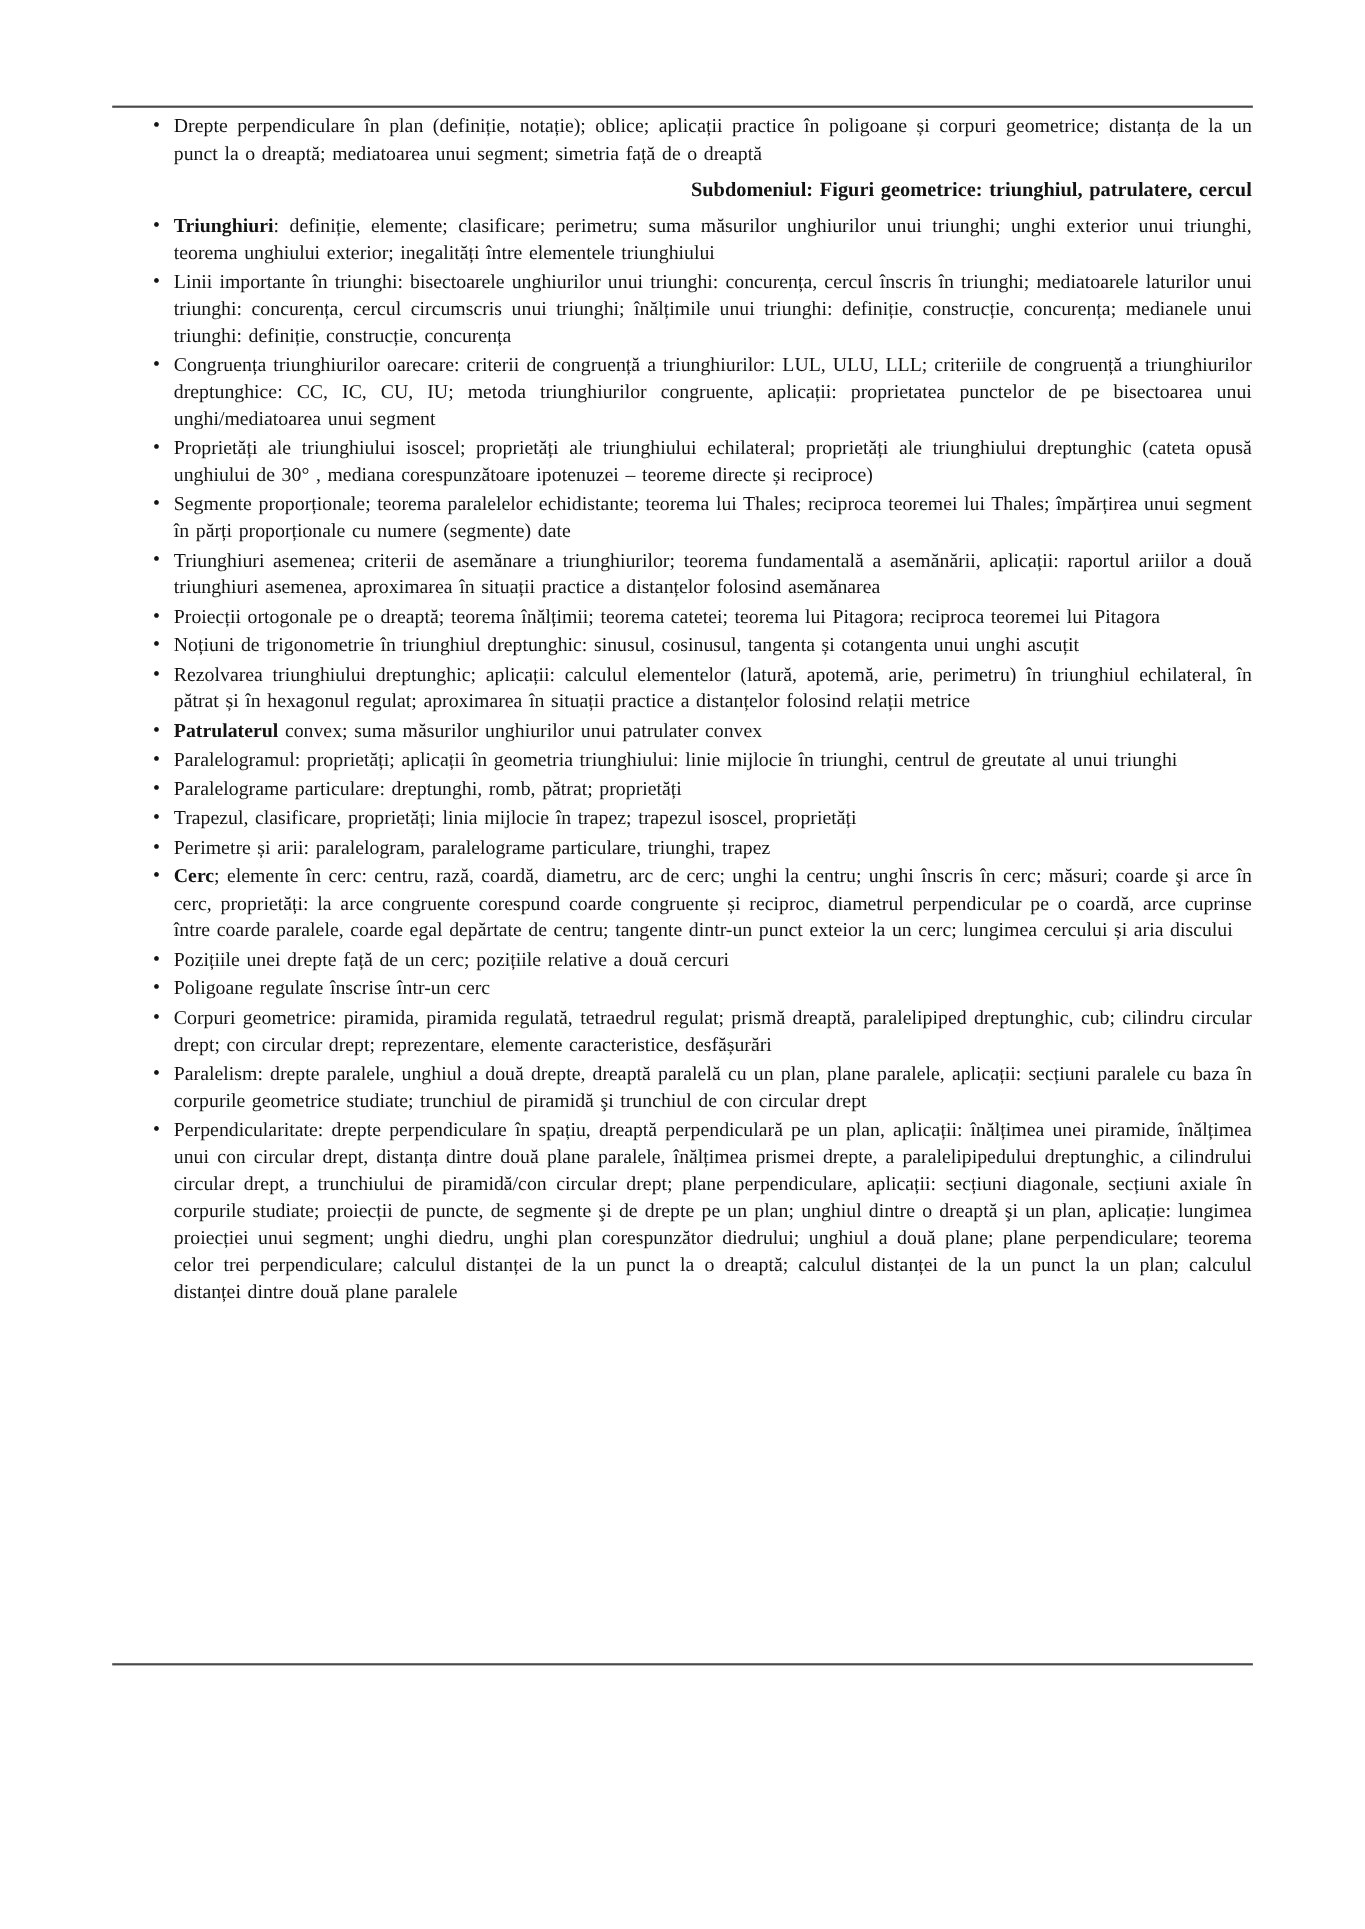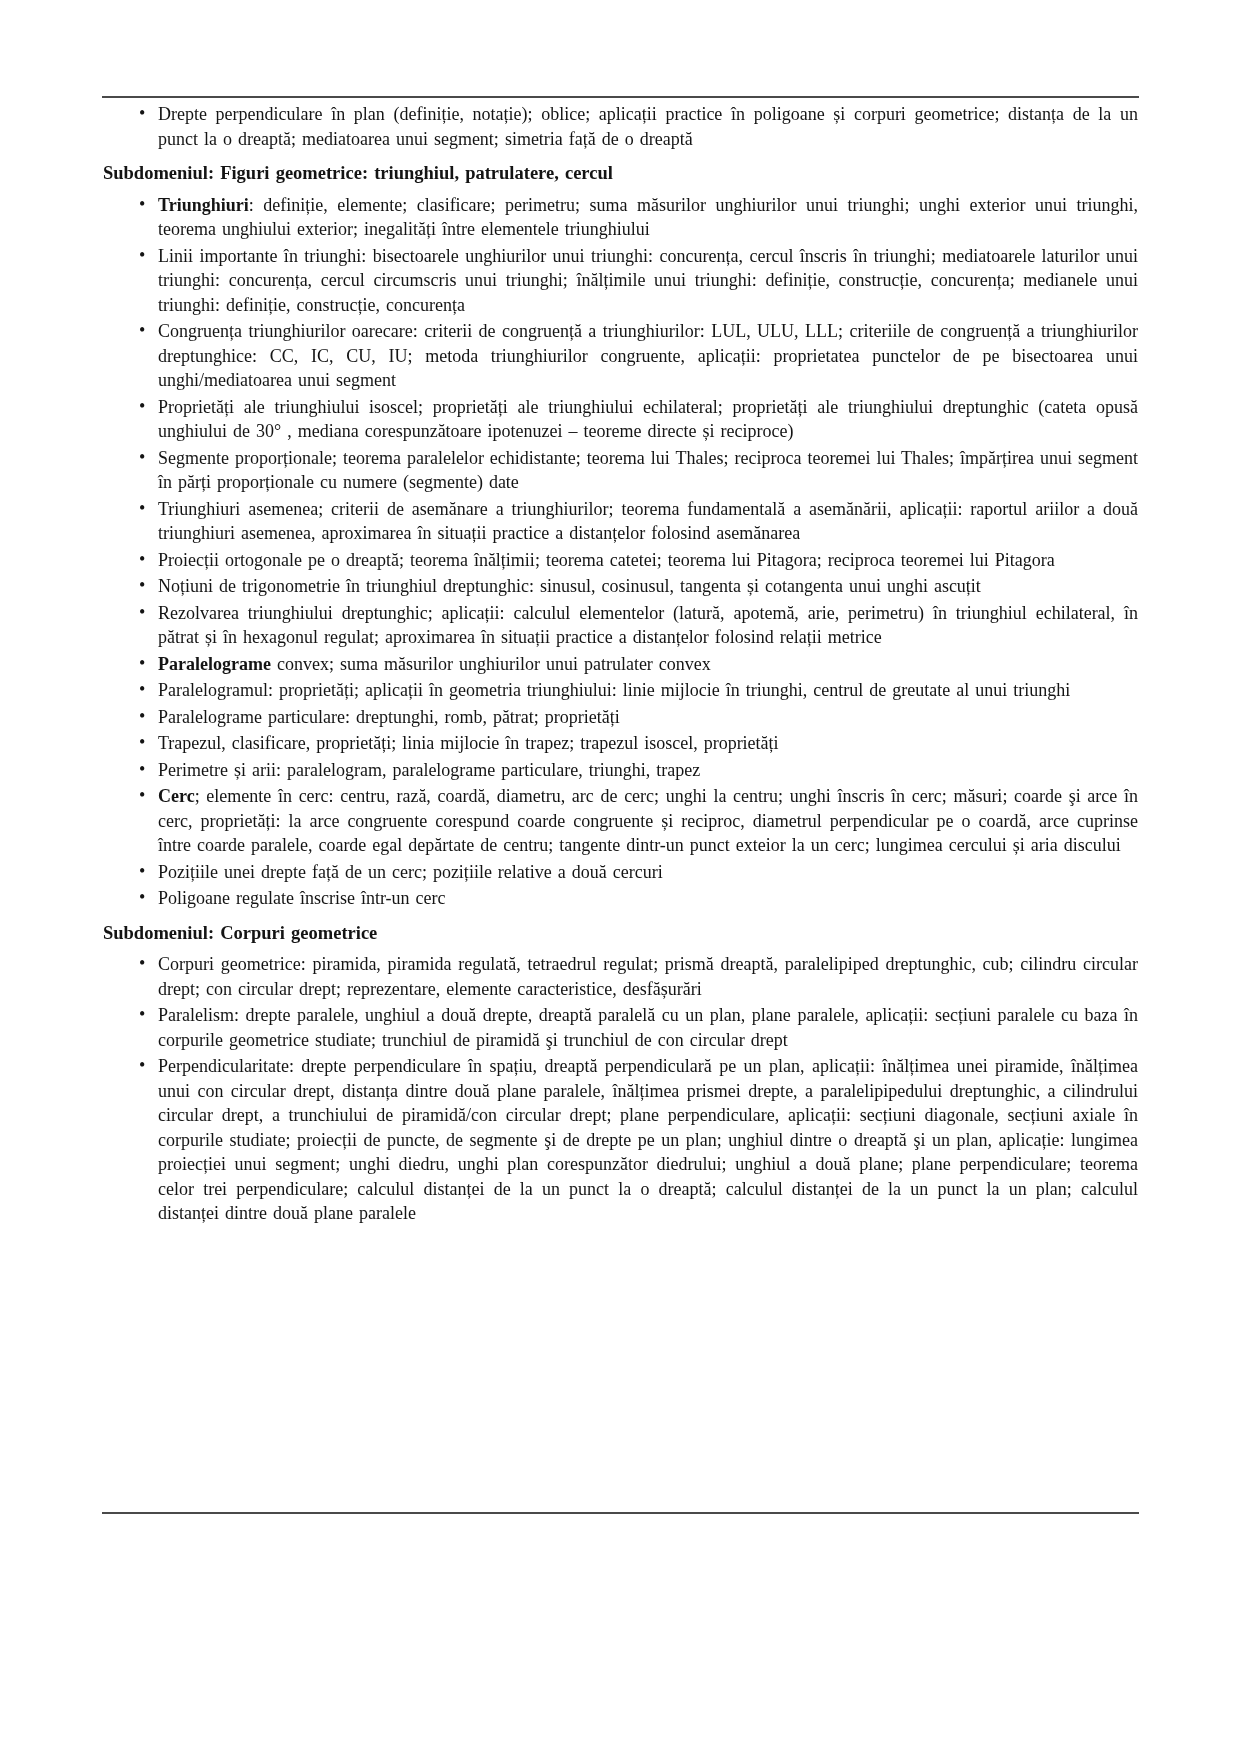--- a/index.html
+++ b/index.html
@@ -48,22 +48,22 @@
   }
   li.bullet-item .marker {
     position: absolute;
     left: 36px;
     top: -1px;
     font-size: 18px;
   }
   .section-heading {
     font-weight: bold;
     font-size: 18.5px;
-    margin: 10px 0 7px 0;
-    text-align: left;
+    margin: 10px 0 7px 16px;
+    text-align: right;
   }
   b.lead-term { font-weight: bold; }
 </style>
 </head>
 <body>
 
 <div class="page">
   <div class="rule top-rule"></div>
   <div class="content">
     <ul class="bullet-list" id="intro-list">
@@ -74,30 +74,29 @@
         <ul class="bullet-list">
           <li class="bullet-item"><span class="marker">•</span><b class="lead-term">Triunghiuri</b>: definiție, elemente; clasificare; perimetru; suma măsurilor unghiurilor unui triunghi; unghi exterior unui triunghi, teorema unghiului exterior; inegalități între elementele triunghiului</li>
           <li class="bullet-item"><span class="marker">•</span>Linii importante în triunghi: bisectoarele unghiurilor unui triunghi: concurența, cercul înscris în triunghi; mediatoarele laturilor unui triunghi: concurența, cercul circumscris unui triunghi; înălțimile unui triunghi: definiție, construcție, concurența; medianele unui triunghi: definiție, construcție, concurența</li>
           <li class="bullet-item"><span class="marker">•</span>Congruența triunghiurilor oarecare: criterii de congruență a triunghiurilor: LUL, ULU, LLL; criteriile de congruență a triunghiurilor dreptunghice: CC, IC, CU, IU; metoda triunghiurilor congruente, aplicații: proprietatea punctelor de pe bisectoarea unui unghi/mediatoarea unui segment</li>
           <li class="bullet-item"><span class="marker">•</span>Proprietăți ale triunghiului isoscel; proprietăți ale triunghiului echilateral; proprietăți ale triunghiului dreptunghic (cateta opusă unghiului de 30° , mediana corespunzătoare ipotenuzei – teoreme directe și reciproce)</li>
           <li class="bullet-item"><span class="marker">•</span>Segmente proporționale; teorema paralelelor echidistante; teorema lui Thales; reciproca teoremei lui Thales; împărțirea unui segment în părți proporționale cu numere (segmente) date</li>
           <li class="bullet-item"><span class="marker">•</span>Triunghiuri asemenea; criterii de asemănare a triunghiurilor; teorema fundamentală a asemănării, aplicații: raportul ariilor a două triunghiuri asemenea, aproximarea în situații practice a distanțelor folosind asemănarea</li>
           <li class="bullet-item"><span class="marker">•</span>Proiecții ortogonale pe o dreaptă; teorema înălțimii; teorema catetei; teorema lui Pitagora; reciproca teoremei lui Pitagora</li>
           <li class="bullet-item"><span class="marker">•</span>Noțiuni de trigonometrie în triunghiul dreptunghic: sinusul, cosinusul, tangenta și cotangenta unui unghi ascuțit</li>
           <li class="bullet-item"><span class="marker">•</span>Rezolvarea triunghiului dreptunghic; aplicații: calculul elementelor (latură, apotemă, arie, perimetru) în triunghiul echilateral, în pătrat și în hexagonul regulat; aproximarea în situații practice a distanțelor folosind relații metrice</li>
-          <li class="bullet-item"><span class="marker">•</span><b class="lead-term">Paralelograme</b> convex; suma măsurilor unghiurilor unui patrulater convex</li>
+          <li class="bullet-item"><span class="marker">•</span><b class="lead-term">Patrulaterul</b> convex; suma măsurilor unghiurilor unui patrulater convex</li>
           <li class="bullet-item"><span class="marker">•</span>Paralelogramul: proprietăți; aplicații în geometria triunghiului: linie mijlocie în triunghi, centrul de greutate al unui triunghi</li>
           <li class="bullet-item"><span class="marker">•</span>Paralelograme particulare: dreptunghi, romb, pătrat; proprietăți</li>
           <li class="bullet-item"><span class="marker">•</span>Trapezul, clasificare, proprietăți; linia mijlocie în trapez; trapezul isoscel, proprietăți</li>
           <li class="bullet-item"><span class="marker">•</span>Perimetre și arii: paralelogram, paralelograme particulare, triunghi, trapez</li>
           <li class="bullet-item"><span class="marker">•</span><b class="lead-term">Cerc</b>; elemente în cerc: centru, rază, coardă, diametru, arc de cerc; unghi la centru; unghi înscris în cerc; măsuri;  coarde şi arce în cerc, proprietăți: la arce congruente corespund coarde congruente și reciproc, diametrul perpendicular pe o coardă, arce cuprinse între coarde paralele, coarde egal depărtate de centru; tangente dintr-un punct exteior la un cerc; lungimea cercului și aria discului</li>
           <li class="bullet-item"><span class="marker">•</span>Pozițiile unei drepte față de un cerc; pozițiile relative a două cercuri</li>
           <li class="bullet-item"><span class="marker">•</span>Poligoane regulate înscrise într-un cerc</li>
         </ul>
-        <div class="section-heading">Subdomeniul: Corpuri geometrice</div>
         <ul class="bullet-list">
           <li class="bullet-item"><span class="marker">•</span>Corpuri geometrice: piramida, piramida regulată, tetraedrul regulat; prismă dreaptă, paralelipiped dreptunghic, cub; cilindru circular drept; con circular drept; reprezentare, elemente caracteristice, desfășurări</li>
           <li class="bullet-item"><span class="marker">•</span>Paralelism: drepte paralele, unghiul a două drepte, dreaptă paralelă cu un plan, plane paralele, aplicații: secțiuni paralele cu baza în corpurile geometrice studiate; trunchiul de piramidă şi trunchiul de con circular drept</li>
           <li class="bullet-item"><span class="marker">•</span>Perpendicularitate: drepte perpendiculare în spațiu, dreaptă perpendiculară pe un plan, aplicații: înălțimea unei piramide, înălțimea unui con circular drept, distanța dintre două plane paralele, înălțimea prismei drepte, a paralelipipedului dreptunghic, a cilindrului circular drept, a trunchiului de piramidă/con circular drept; plane perpendiculare, aplicații: secțiuni diagonale, secțiuni axiale în corpurile studiate; proiecții de puncte, de segmente şi de drepte pe un plan; unghiul dintre o dreaptă şi un plan, aplicație: lungimea proiecției unui segment; unghi diedru, unghi plan corespunzător diedrului; unghiul a două plane; plane perpendiculare; teorema celor trei perpendiculare; calculul distanței de la un punct la o dreaptă; calculul distanței de la un punct la un plan; calculul distanței dintre două plane paralele</li>
         </ul>
       </div>
   </div>
   <div class="rule bottom-rule"></div>
 </div>
 

